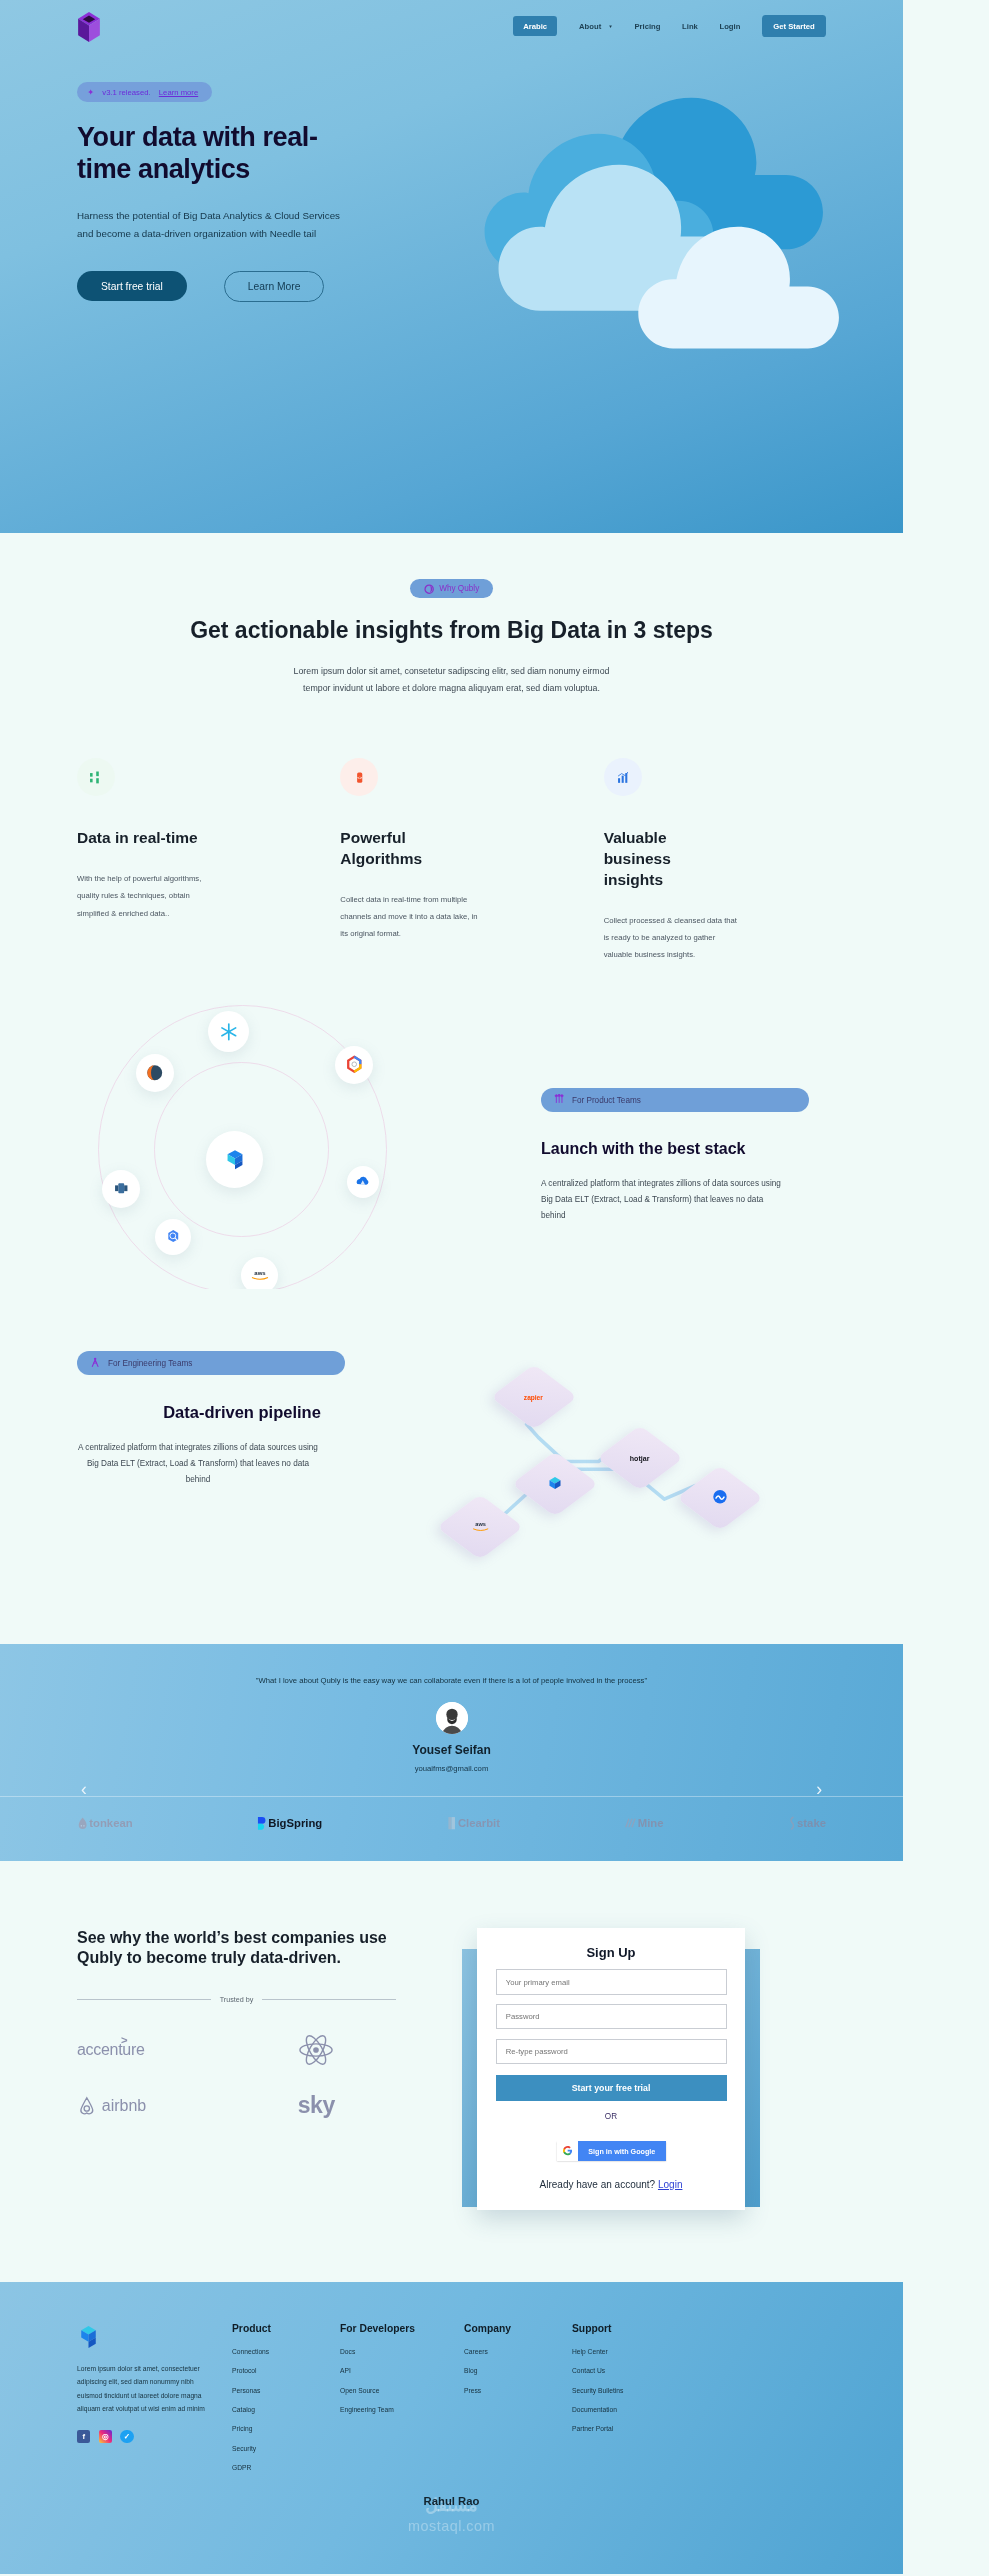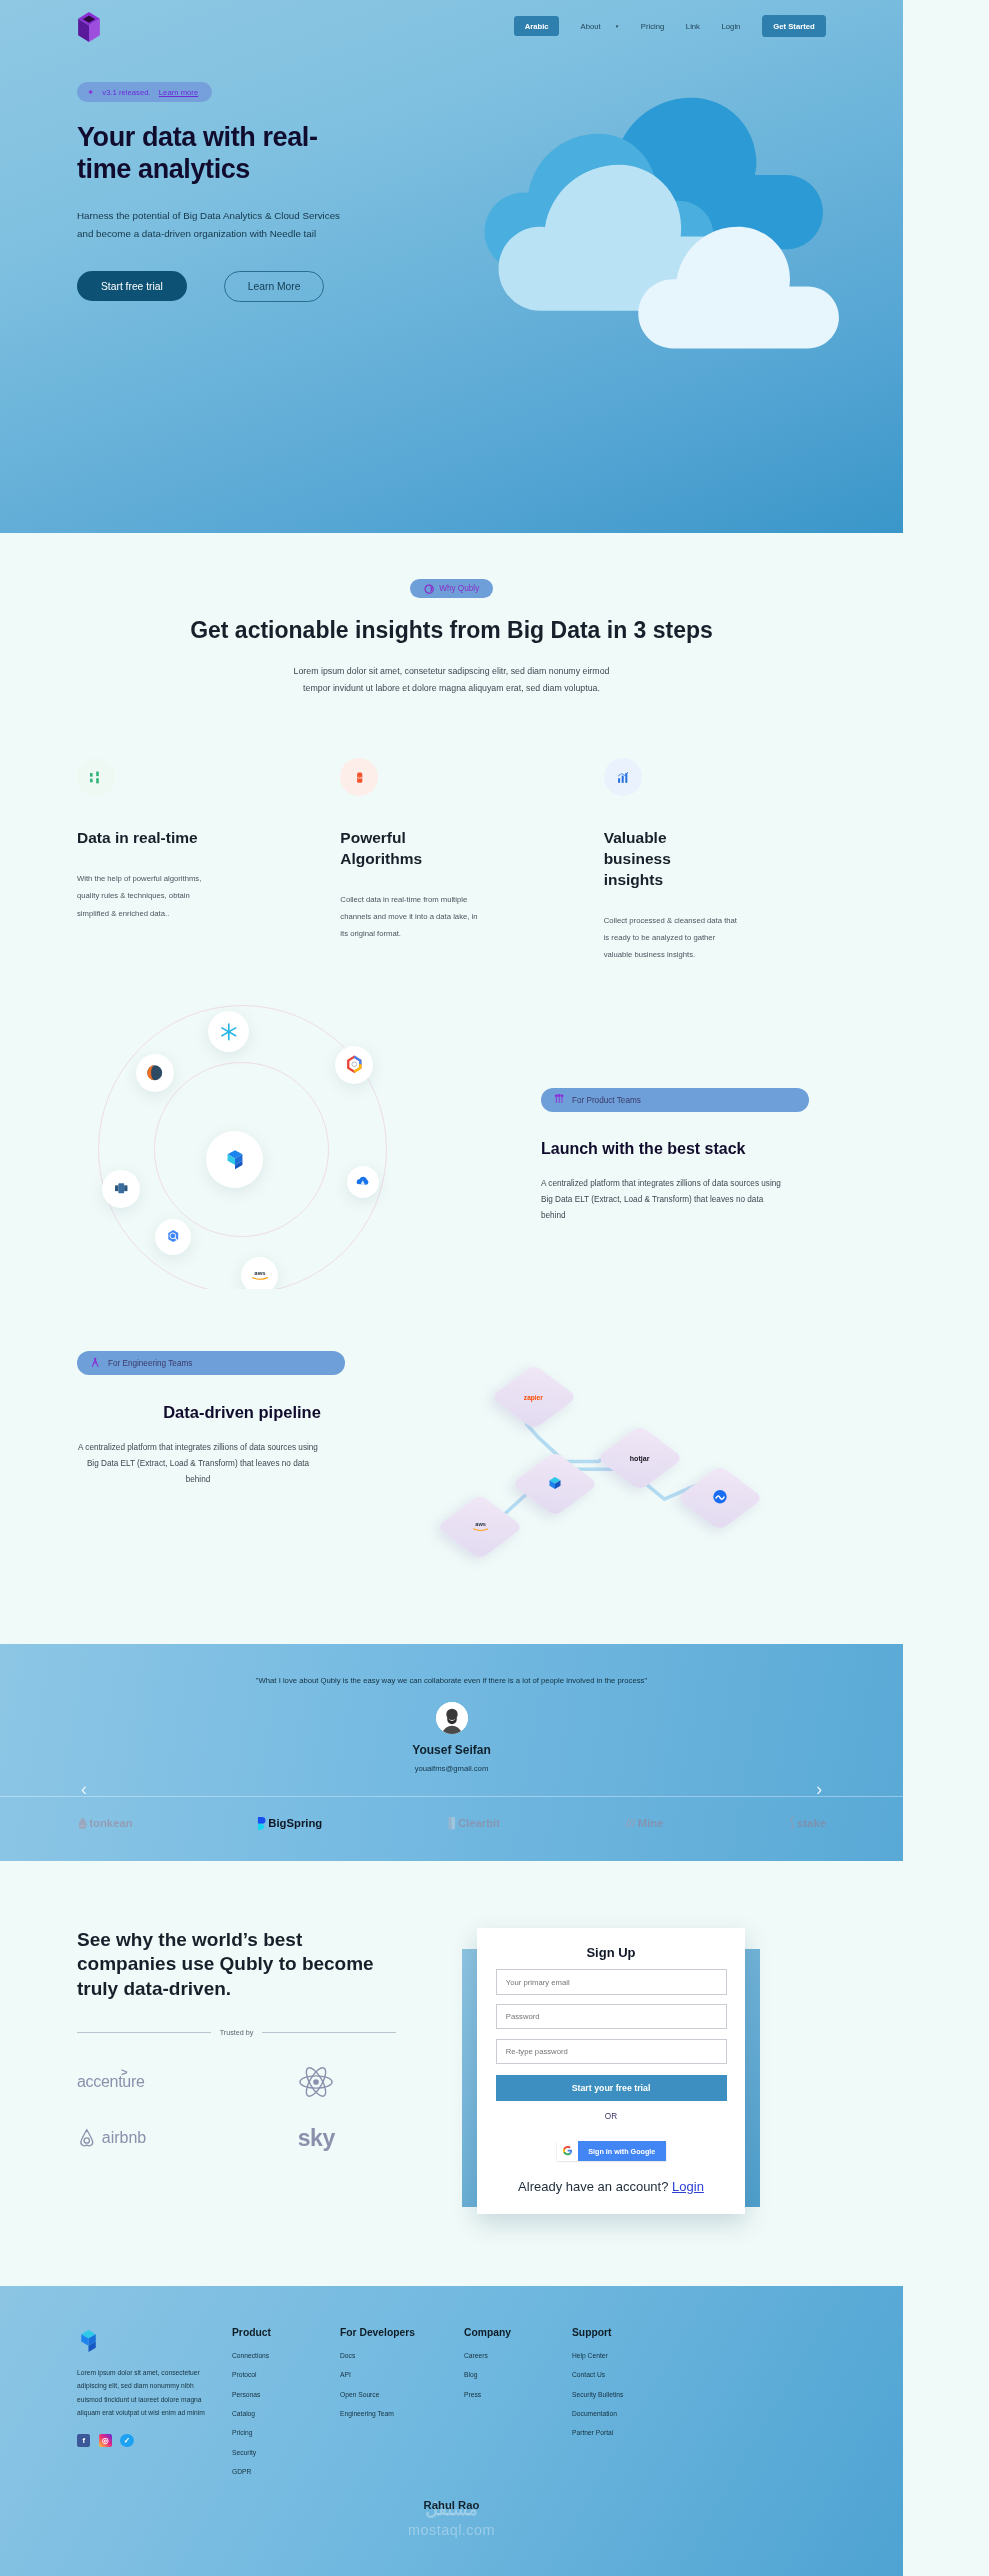--- a/index.html
+++ b/index.html
@@ -22,21 +22,21 @@
     height:52px; display:flex; align-items:center;
     padding:0 77px; gap:0;
   }
   .logo-mark { width:24px; height:28px; position:relative; }
   .nav-spacer { flex:1; }
   .nav-items { display:flex; align-items:center; gap:21.6px; }
   .lang-btn {
     background:#2f7fae; color:#fff; border-radius:3.1px;
     padding:5.7px 10.3px; font-size:7.7px; font-weight:600;
   }
-  .nav-link { font-size:7.7px; color:#0f2e3f; opacity:.88; display:flex; align-items:center; gap:14px;}
+  .nav-link { font-size:7.7px; color:#0f2e3f; opacity:.88; display:flex; align-items:center; gap:7px;font-weight:bold;}
   .caret { font-size:4.6px; position:relative; top:0.5px;}
   .cta-btn {
     background:#2f7fae; color:#fff; border-radius:3.6px;
     padding:6.2px 11.3px; font-size:7.7px; font-weight:600;
   }
 
   .hero-body { display:flex; padding:0 77px; margin-top:30px; position:relative; }
   .hero-left { width:319px; position:relative; z-index:3;}
   .pill-badge {
     display:inline-flex; align-items:center; gap:8.2px;
@@ -147,21 +147,21 @@
   .brands {
     display:flex; align-items:center; justify-content:space-between;
     padding:19.6px 77px 30px;
   }
   .brand { display:flex; align-items:center; gap:1px; font-size:11.3px; font-weight:700; }
   .brand.faded { opacity:.42; color:#a66b78; }
 
   
   .signup { background:#f0faf8; padding:67px 77px 72px; display:flex; position:relative;}
   .su-left { width:319px; }
-  .su-left h2 { font-size:19px; line-height:1.3; font-weight:800; color:#17202a;}
+  .su-left h2 { font-size:16px; line-height:1.3; font-weight:800; color:#17202a;}
   .trust-row { display:flex; align-items:center; gap:8.2px; margin-top:26px; }
   .trust-line { flex:1; height:0.5px; background:#b9c4cc; }
   .trust-label { font-size:7.2px; color:#5c6670; }
   .trust-logos { display:flex; flex-wrap:wrap; margin-top:17.5px; }
   .tl { width:50%; height:56px; display:flex; align-items:center; color:#8b90ac; }
   .su-right { flex:1; position:relative; display:flex; justify-content:center; }
   .su-backplate {
     position:absolute; left:50%; transform:translateX(-50%);
     top:21.6px; width:298px; height:258px;
     background:linear-gradient(145deg,#8ec4e2,#4f9fcd);
@@ -184,21 +184,21 @@
   .su-or { text-align:center; margin-top:11.3px; font-size:8.2px; color:#3b2f66; }
   .gbtn {
     margin:19.6px auto 0; display:flex; width:109px; height:20.6px;
     box-shadow:0 0.5px 1.5px rgba(0,0,0,.25);
   }
   .gbtn .g-ic { width:21.6px; background:#fff; display:flex; align-items:center; justify-content:center;}
   .gbtn .g-lb {
     flex:1; background:#4285f4; color:#fff; font-size:7.2px; font-weight:700;
     display:flex; align-items:center; justify-content:center;
   }
-  .su-foot { text-align:center; margin-top:17.5px; font-size:13px; color:#1d2b3a; }
+  .su-foot { text-align:center; margin-top:17.5px; font-size:10px; color:#1d2b3a; }
   .su-foot a { color:#2b3fd4; text-decoration:underline; }
 
   
   .footer {
     background:linear-gradient(120deg,#8cc5e4 0%,#72b9e0 45%,#4ea3d2 100%);
     padding:41px 77px 0; position:relative; min-height:292px;
   }
   .f-cols { display:flex; gap:0; }
   .f-brand { width:155px; }
   .f-logo { width:23px; height:27px; }

